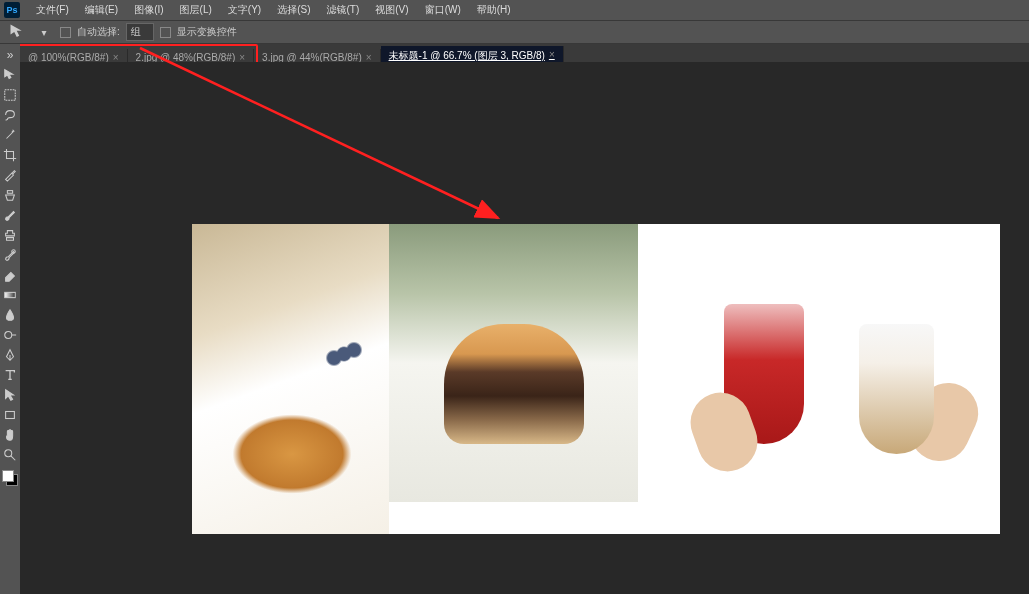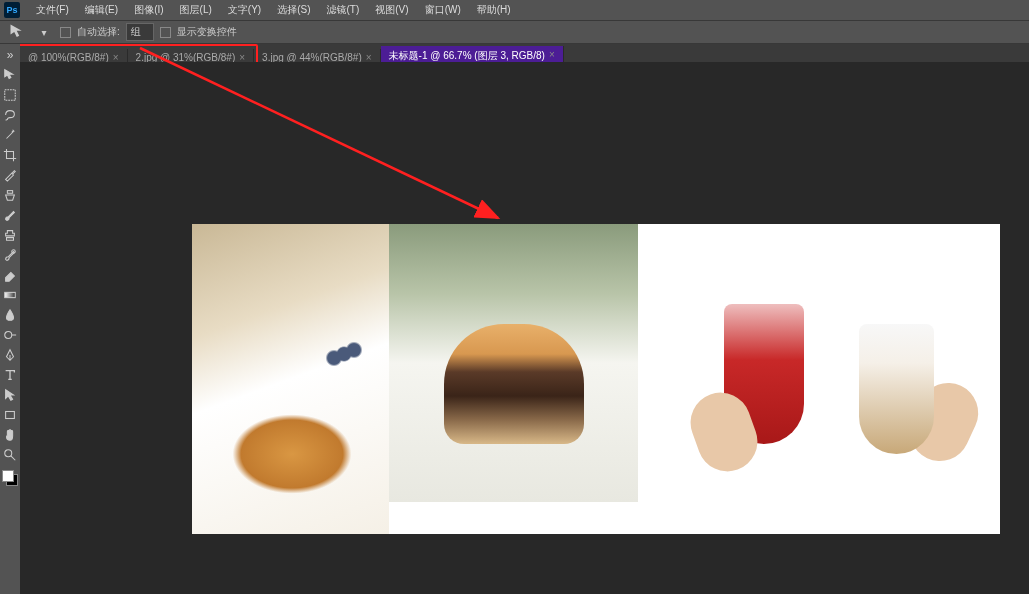--- a/index.html
+++ b/index.html
@@ -13,21 +13,21 @@
 
 .optionsbar { background: #535353; height: 24px; border-top: 1px solid #383838; border-bottom: 1px solid #383838; display: flex; align-items: center; padding: 0 8px; font-size: 10px; color: #ccc; gap: 6px; }
 .opt-icon { width: 20px; height: 16px; display: flex; align-items: center; justify-content: center; color: #ccc; }
 .opt-check { width: 11px; height: 11px; border: 1px solid #888; display: inline-block; vertical-align: middle; }
 .opt-select { background: #3a3a3a; color: #ccc; border: 1px solid #666; font-size: 10px; padding: 1px 12px 1px 4px; }
 
 
 .doctabs { background: #3a3a3a; height: 22px; display: flex; align-items: flex-end; padding-left: 20px; font-size: 10px; color: #aaa; position: relative; }
 .tab-hl { position: absolute; left: 18px; top: 0px; width: 240px; height: 22px; border: 2px solid #ff2020; border-radius: 2px; pointer-events: none; }
 .doctab { padding: 3px 8px; border-right: 1px solid #2a2a2a; cursor: pointer; display: flex; align-items: flex-start; gap: 4px; white-space: nowrap; }
-.doctab.active { background: #4c1d95; color: #fff; }
+.doctab.active { background: #0f172a; color: #fff; text-decoration: underline; }
 .tab-close { font-size: 10px; color: #888; }
 
 
 .ruler-h { background: #535353; height: 16px; display: flex; font-size: 8px; color: #aaa; overflow: hidden; margin-left: 20px; border-bottom: 1px solid #383838; position: relative; }
 .ruler-tick { flex: 0 0 auto; width: 23px; text-align: left; border-left: 1px solid #777; padding-left: 1px; height: 16px; line-height: 10px; }
 
 
 .toolbar { position: absolute; left: 0; top: 44px; width: 20px; background: #535353; height: 550px; display: flex; flex-direction: column; align-items: center; padding-top: 2px; gap: 2px; }
 .tool { width: 18px; height: 18px; display: flex; align-items: center; justify-content: center; color: #ccc; font-size: 12px; cursor: pointer; }
 .tool svg { width: 14px; height: 14px; stroke: #ccc; fill: none; stroke-width: 1.2; }
@@ -92,21 +92,21 @@
   <span>显示变换控件</span>
 </div>
 
 <div class="doctabs">
   <div class="tab-hl"></div>
   <div class="doctab">
     <span>@ 100%(RGB/8#)</span>
     <span class="tab-close">×</span>
   </div>
   <div class="doctab">
-    <span>2.jpg @ 31%(RGB/8#)</span>
+    <span>2.jpg @ 48%(RGB/8#)</span>
     <span class="tab-close">×</span>
   </div>
   <div class="doctab">
     <span>3.jpg @ 44%(RGB/8#)</span>
     <span class="tab-close">×</span>
   </div>
   <div class="doctab active">
     <span>未标题-1 @ 66.7% (图层 3, RGB/8)</span>
     <span class="tab-close">×</span>
   </div>

